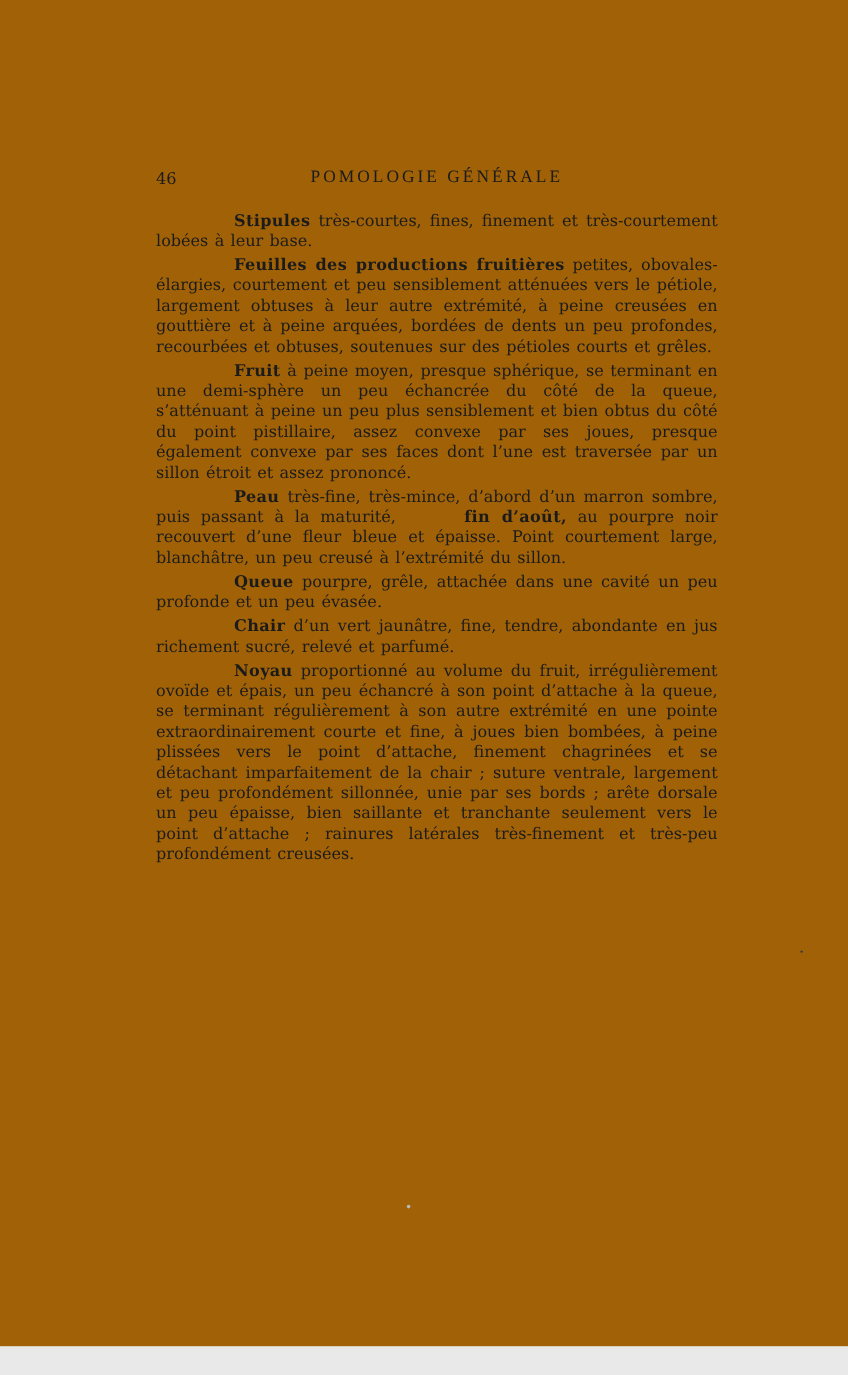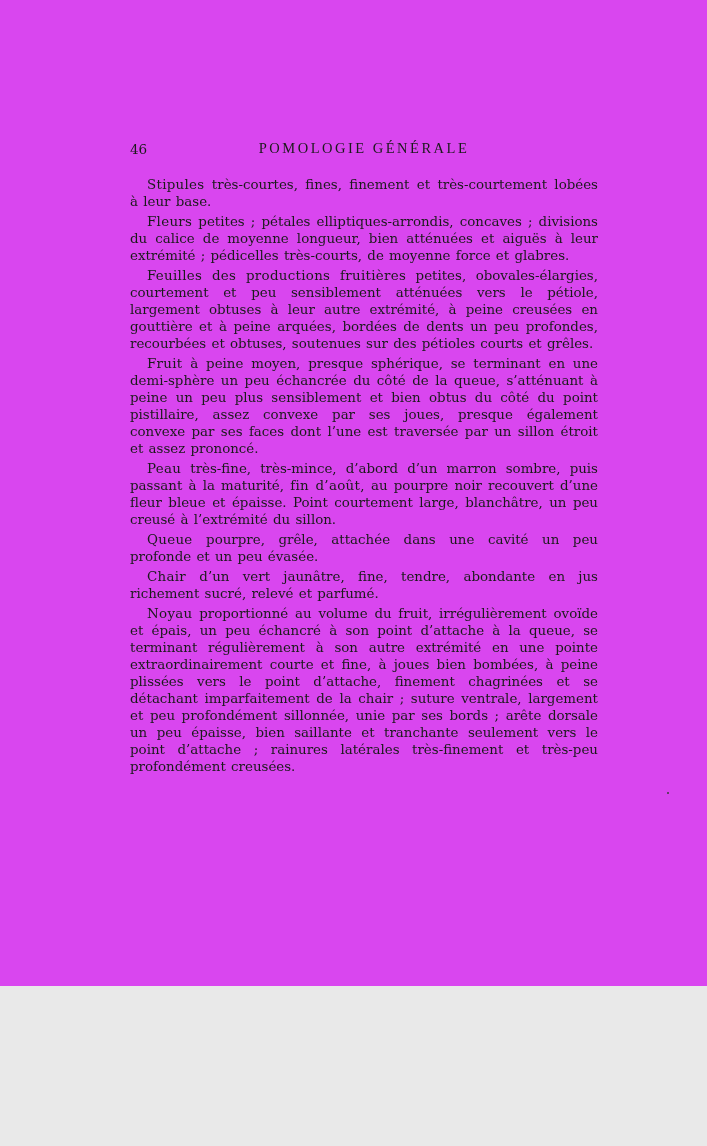--- a/index.html
+++ b/index.html
@@ -1,21 +1,21 @@
 <!DOCTYPE html>
 <html lang="fr"><head>
 <meta charset="utf-8">
 <style>
   html, body { margin: 0; padding: 0; background: #e9e9e9; }
   .page {
     position: relative;
     width: 707px;
-    height: 986px;
+    height: 1122px;
     margin: 0 auto;
-    background: #d946ef;
+    background: #a16207;
     color: #1b1b1b;
     font-family: "DejaVu Serif", "Liberation Serif", serif;
     overflow: hidden;
   }
   .running-head {
     position: absolute;
     left: 130px;
     top: 140px;
     width: 468px;
     height: 20px;
@@ -41,36 +41,35 @@
     width: 468px;
   }
   .text-block p {
     margin: 0 0 3px 0;
     font-size: 13.4px;
     line-height: 17px;
     text-align: justify;
     text-indent: 17px;
     word-spacing: 1px;
   }
-  .text-block p b { font-weight: normal; letter-spacing: 0.3px; }
+  .text-block p b { font-weight: bold; letter-spacing: 0.3px; margin-left: 48px; }
   .speck { position: absolute; border-radius: 50%; }
   .speck-dark { left: 667px; top: 792px; width: 2px; height: 2px; background: #3a3a3a; }
   .speck-light { left: 339px; top: 1004px; width: 3px; height: 3px; background: #b9b9b9; }
 </style>
 </head>
 <body>
 
 <div class="page">
   <div class="running-head">
     <span class="page-number">46</span>
     <span class="running-title">POMOLOGIE GÉNÉRALE</span>
   </div>
   <div class="text-block" id="text-block">
       <p><b>Stipules</b><span> très-courtes, fines, finement et très-courtement lobées à leur base.</span></p>
-      <p><b>Fleurs</b><span> petites ; pétales elliptiques-arrondis, concaves ; divisions du calice de moyenne longueur, bien atténuées et aiguës à leur extrémité ; pédicelles très-courts, de moyenne force et glabres.</span></p>
       <p><b>Feuilles des productions fruitières</b><span> petites, obovales-élargies, courtement et peu sensiblement atténuées vers le pétiole, largement obtuses à leur autre extrémité, à peine creusées en gouttière et à peine arquées, bordées de dents un peu profondes, recourbées et obtuses, soutenues sur des pétioles courts et grêles.</span></p>
       <p><b>Fruit</b><span> à peine moyen, presque sphérique, se terminant en une demi-sphère un peu échancrée du côté de la queue, s’atténuant à peine un peu plus sensiblement et bien obtus du côté du point pistillaire, assez convexe par ses joues, presque également convexe par ses faces dont l’une est traversée par un sillon étroit et assez prononcé.</span></p>
       <p><b>Peau</b><span> très-fine, très-mince, d’abord d’un marron sombre, puis passant à la maturité, </span><b>fin d’août,</b><span> au pourpre noir recouvert d’une fleur bleue et épaisse. Point courtement large, blanchâtre, un peu creusé à l’extrémité du sillon.</span></p>
       <p><b>Queue</b><span> pourpre, grêle, attachée dans une cavité un peu profonde et un peu évasée.</span></p>
       <p><b>Chair</b><span> d’un vert jaunâtre, fine, tendre, abondante en jus richement sucré, relevé et parfumé.</span></p>
       <p><b>Noyau</b><span> proportionné au volume du fruit, irrégulièrement ovoïde et épais, un peu échancré à son point d’attache à la queue, se terminant régulièrement à son autre extrémité en une pointe extraordinairement courte et fine, à joues bien bombées, à peine plissées vers le point d’attache, finement chagrinées et se détachant imparfaitement de la chair ; suture ventrale, largement et peu profondément sillonnée, unie par ses bords ; arête dorsale un peu épaisse, bien saillante et tranchante seulement vers le point d’attache ; rainures latérales très-finement et très-peu profondément creusées.</span></p>
     </div>
   <div class="speck speck-dark"></div>
   <div class="speck speck-light"></div>
 </div>

